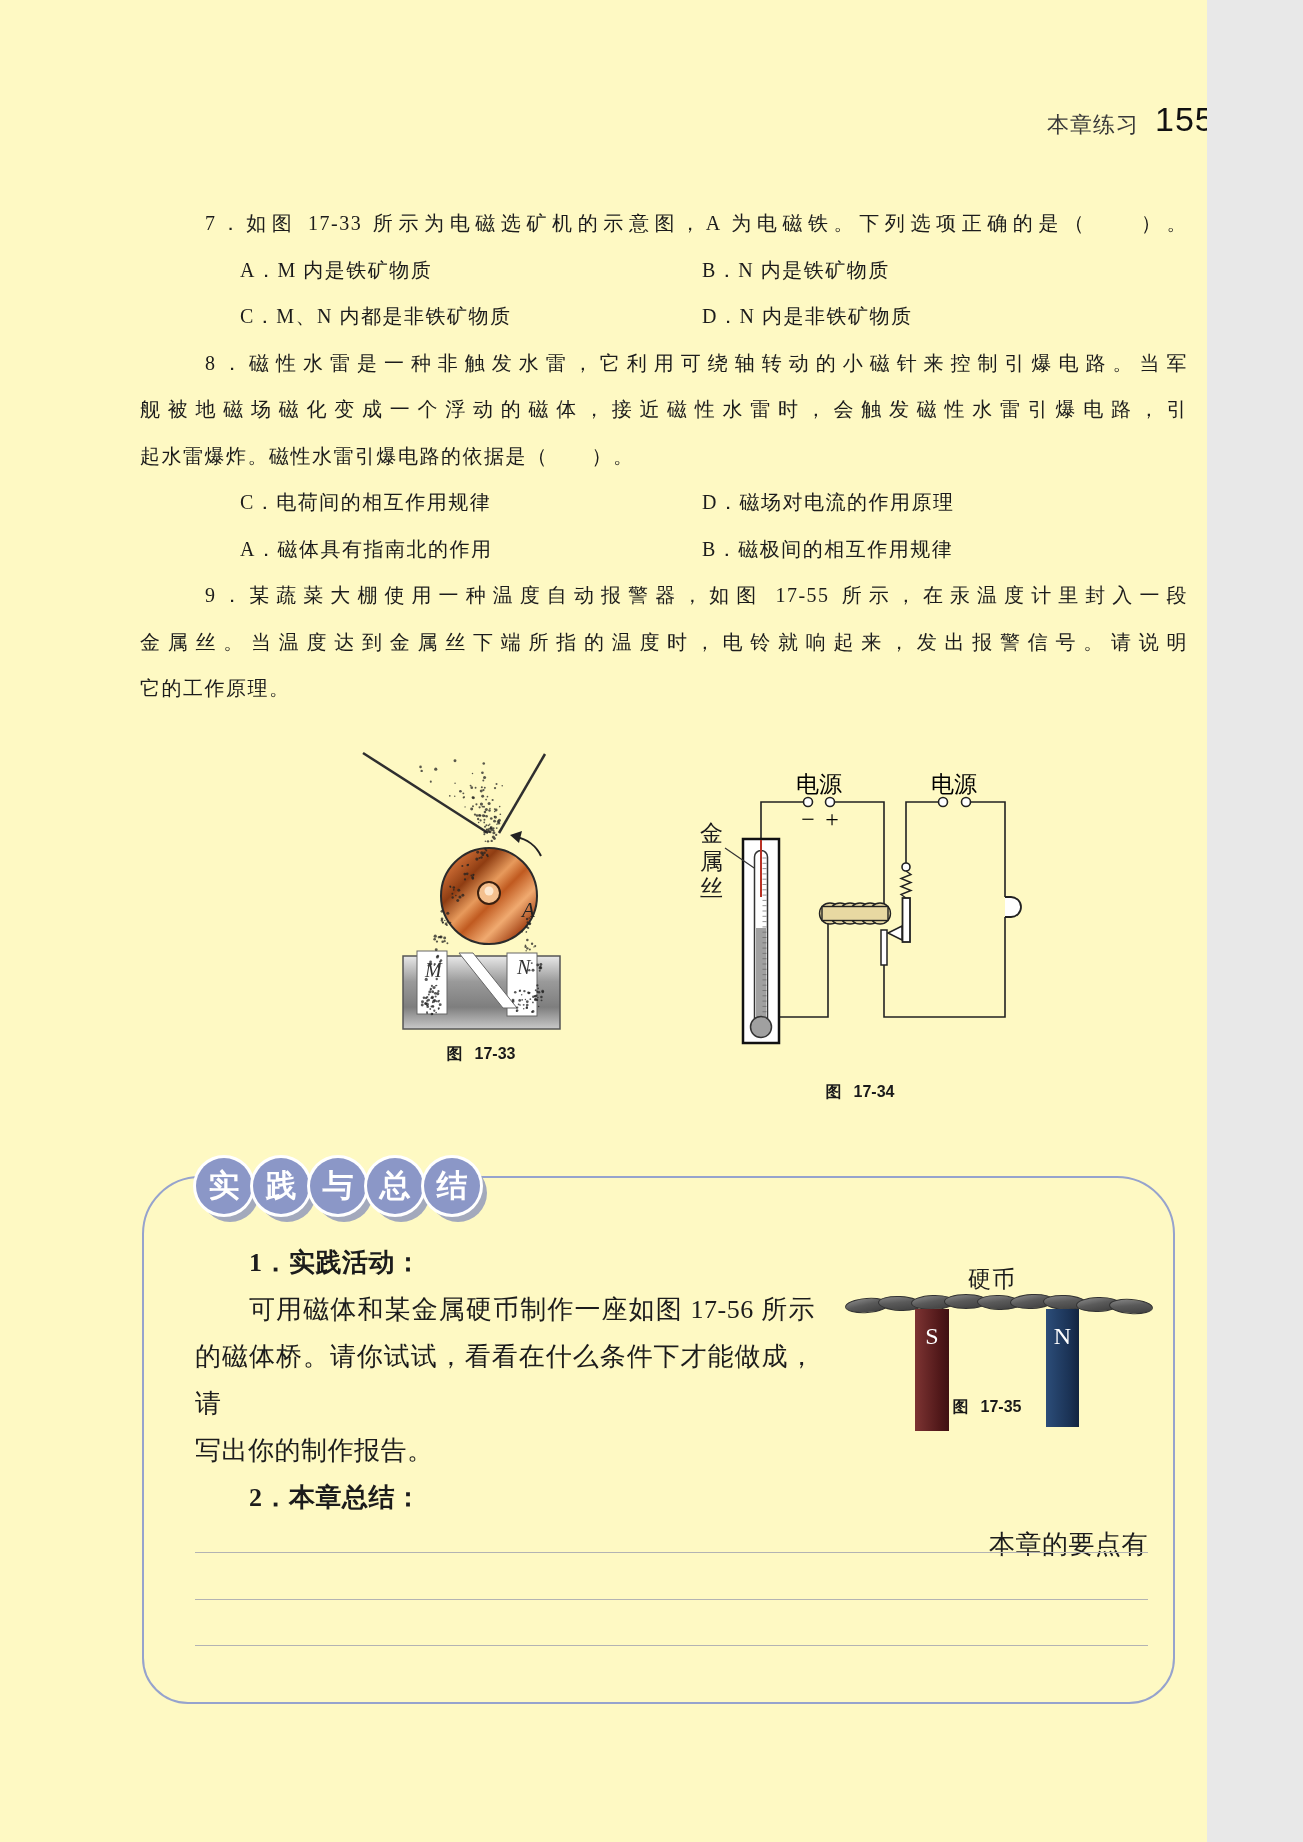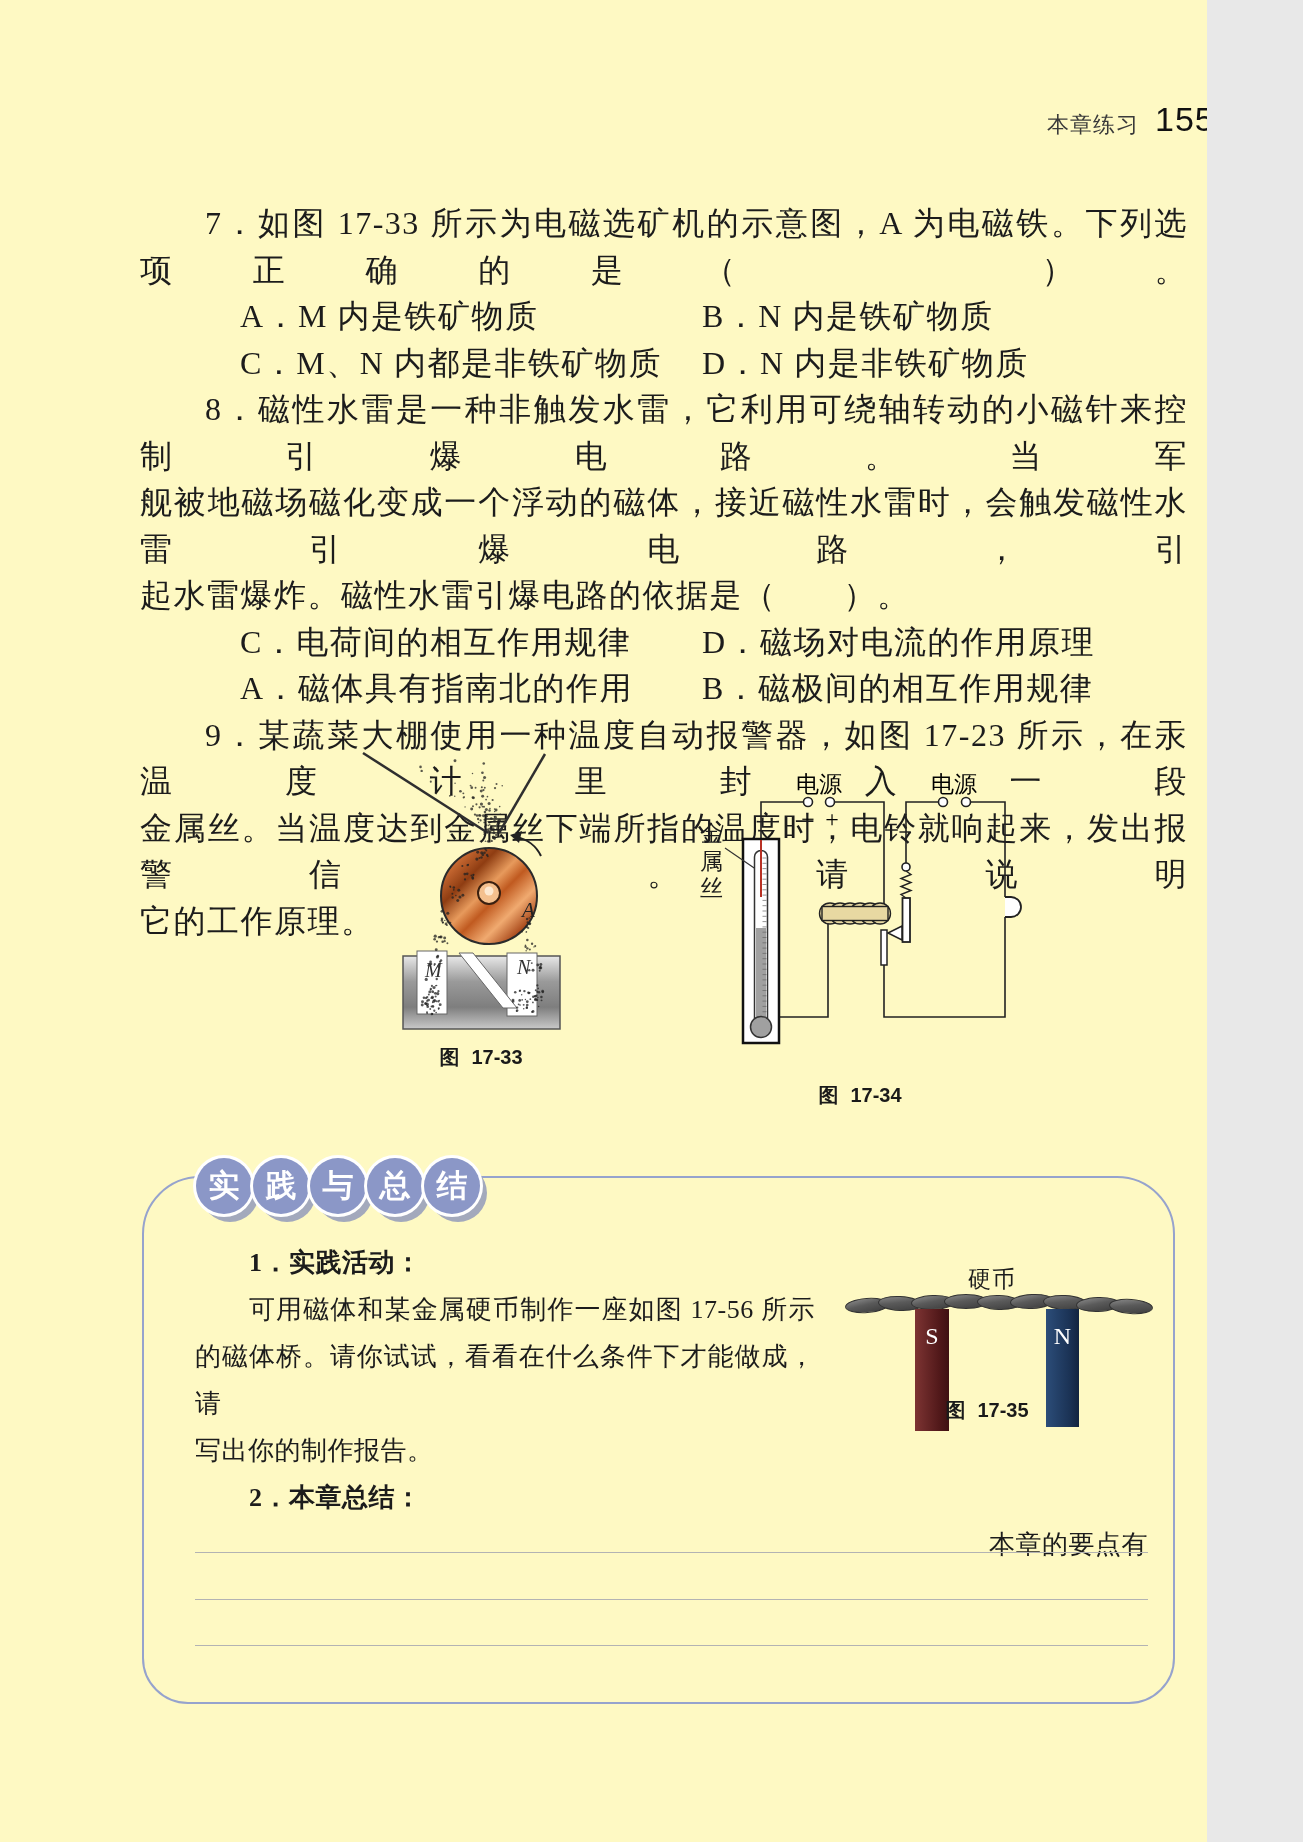--- a/index.html
+++ b/index.html
@@ -6,29 +6,29 @@
   #page{position:relative;width:1207px;height:1842px;background:#fef9c3;overflow:hidden;
         font-family:"Liberation Serif","DejaVu Serif",serif;color:#1c1c1c;}
 
   
   .hdr-label{position:absolute;left:1047px;top:110px;font-size:22px;color:#3a3a3a;letter-spacing:1px;}
   .hdr-page{position:absolute;left:1155px;top:100px;font-size:34px;color:#111;
             font-family:"Liberation Sans","DejaVu Sans",sans-serif;letter-spacing:1px;}
 
   
   .main-text{position:absolute;left:140px;top:200px;width:1048px;
-             font-size:32px;line-height:46.5px;letter-spacing:1.5px;}
+             font-size:20px;line-height:46.5px;letter-spacing:1.5px;}
   .pline{white-space:nowrap;}
   .just{text-align:justify;text-align-last:justify;white-space:normal;}
   .qindent{text-indent:65px;}
   .opt-row{display:flex;padding-left:100px;white-space:nowrap;}
   .opt-a{width:462px;flex:0 0 462px;}
 
   
-  .fig-caption{position:absolute;width:170px;text-align:center;font-size:20px;font-weight:600;
+  .fig-caption{position:absolute;width:170px;text-align:center;font-size:16px;font-weight:600;
                font-family:"Liberation Sans","DejaVu Sans",sans-serif;color:#1a1a1a;}
   .fig-caption .num{margin-left:12px;font-weight:600;}
 
   
   .wire-label{position:absolute;left:698px;top:820px;width:27px;font-size:23px;line-height:27.5px;
               word-break:break-all;text-align:center;color:#1c1c1c;}
 
   
   .sec-border{position:absolute;left:142px;top:1176px;width:1029px;height:524px;
               border:2px solid #96a3cd;border-radius:58px 58px 46px 46px;}
@@ -83,21 +83,21 @@
     <div class="pline just">舰被地磁场磁化变成一个浮动的磁体，接近磁性水雷时，会触发磁性水雷引爆电路，引</div>
     <div class="pline">起水雷爆炸。磁性水雷引爆电路的依据是（　　）。</div>
     <div class="opt-row">
       <span class="opt-a">C．电荷间的相互作用规律</span>
       <span>D．磁场对电流的作用原理</span>
     </div>
     <div class="opt-row">
       <span class="opt-a">A．磁体具有指南北的作用</span>
       <span>B．磁极间的相互作用规律</span>
     </div>
-    <div class="pline just qindent">9．某蔬菜大棚使用一种温度自动报警器，如图 17-23 所示，在汞温度计里封入一段</div>
+    <div class="pline just qindent">9．某蔬菜大棚使用一种温度自动报警器，如图 17-55 所示，在汞温度计里封入一段</div>
     <div class="pline just">金属丝。当温度达到金属丝下端所指的温度时，电铃就响起来，发出报警信号。请说明</div>
     <div class="pline">它的工作原理。</div>
   </div>
 
   <svg id="svg33" style="position:absolute;left:355px;top:740px;" width="230" height="345" viewBox="0 0 230 345">
     <defs>
       <linearGradient id="copper" x1="0" y1="0" x2="1" y2="1">
         <stop offset="0" stop-color="#7e3510"></stop>
           <stop offset="0.15" stop-color="#c96a33"></stop>
         <stop offset="0.30" stop-color="#8f3d12"></stop>

